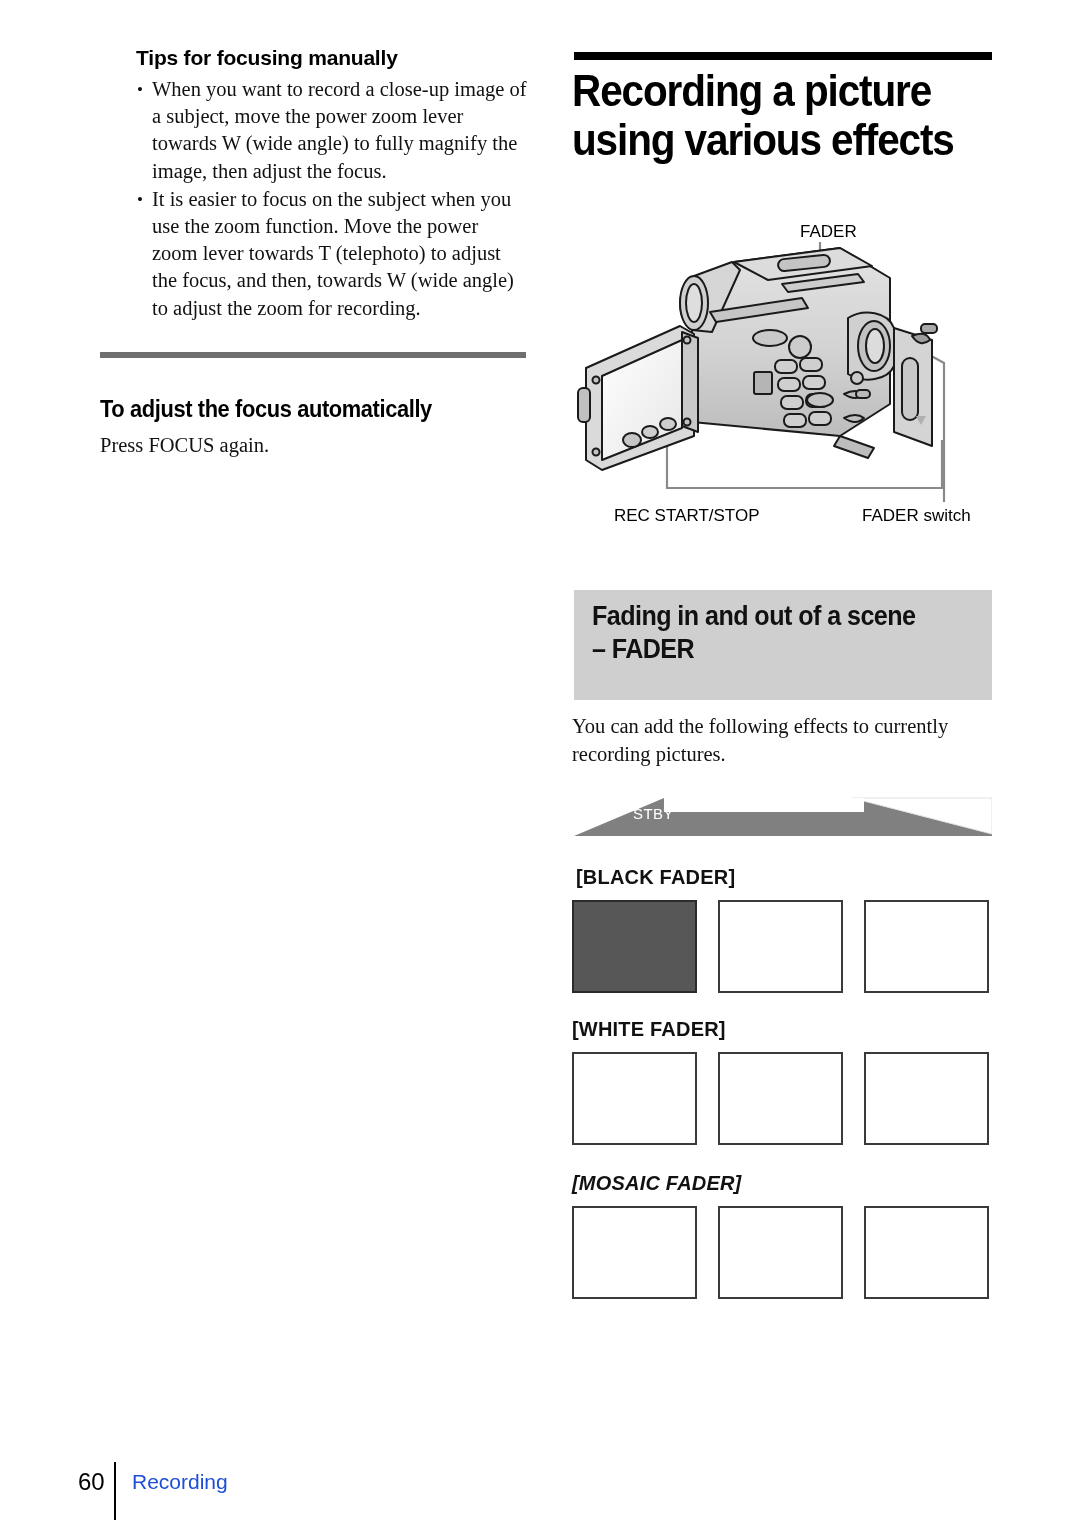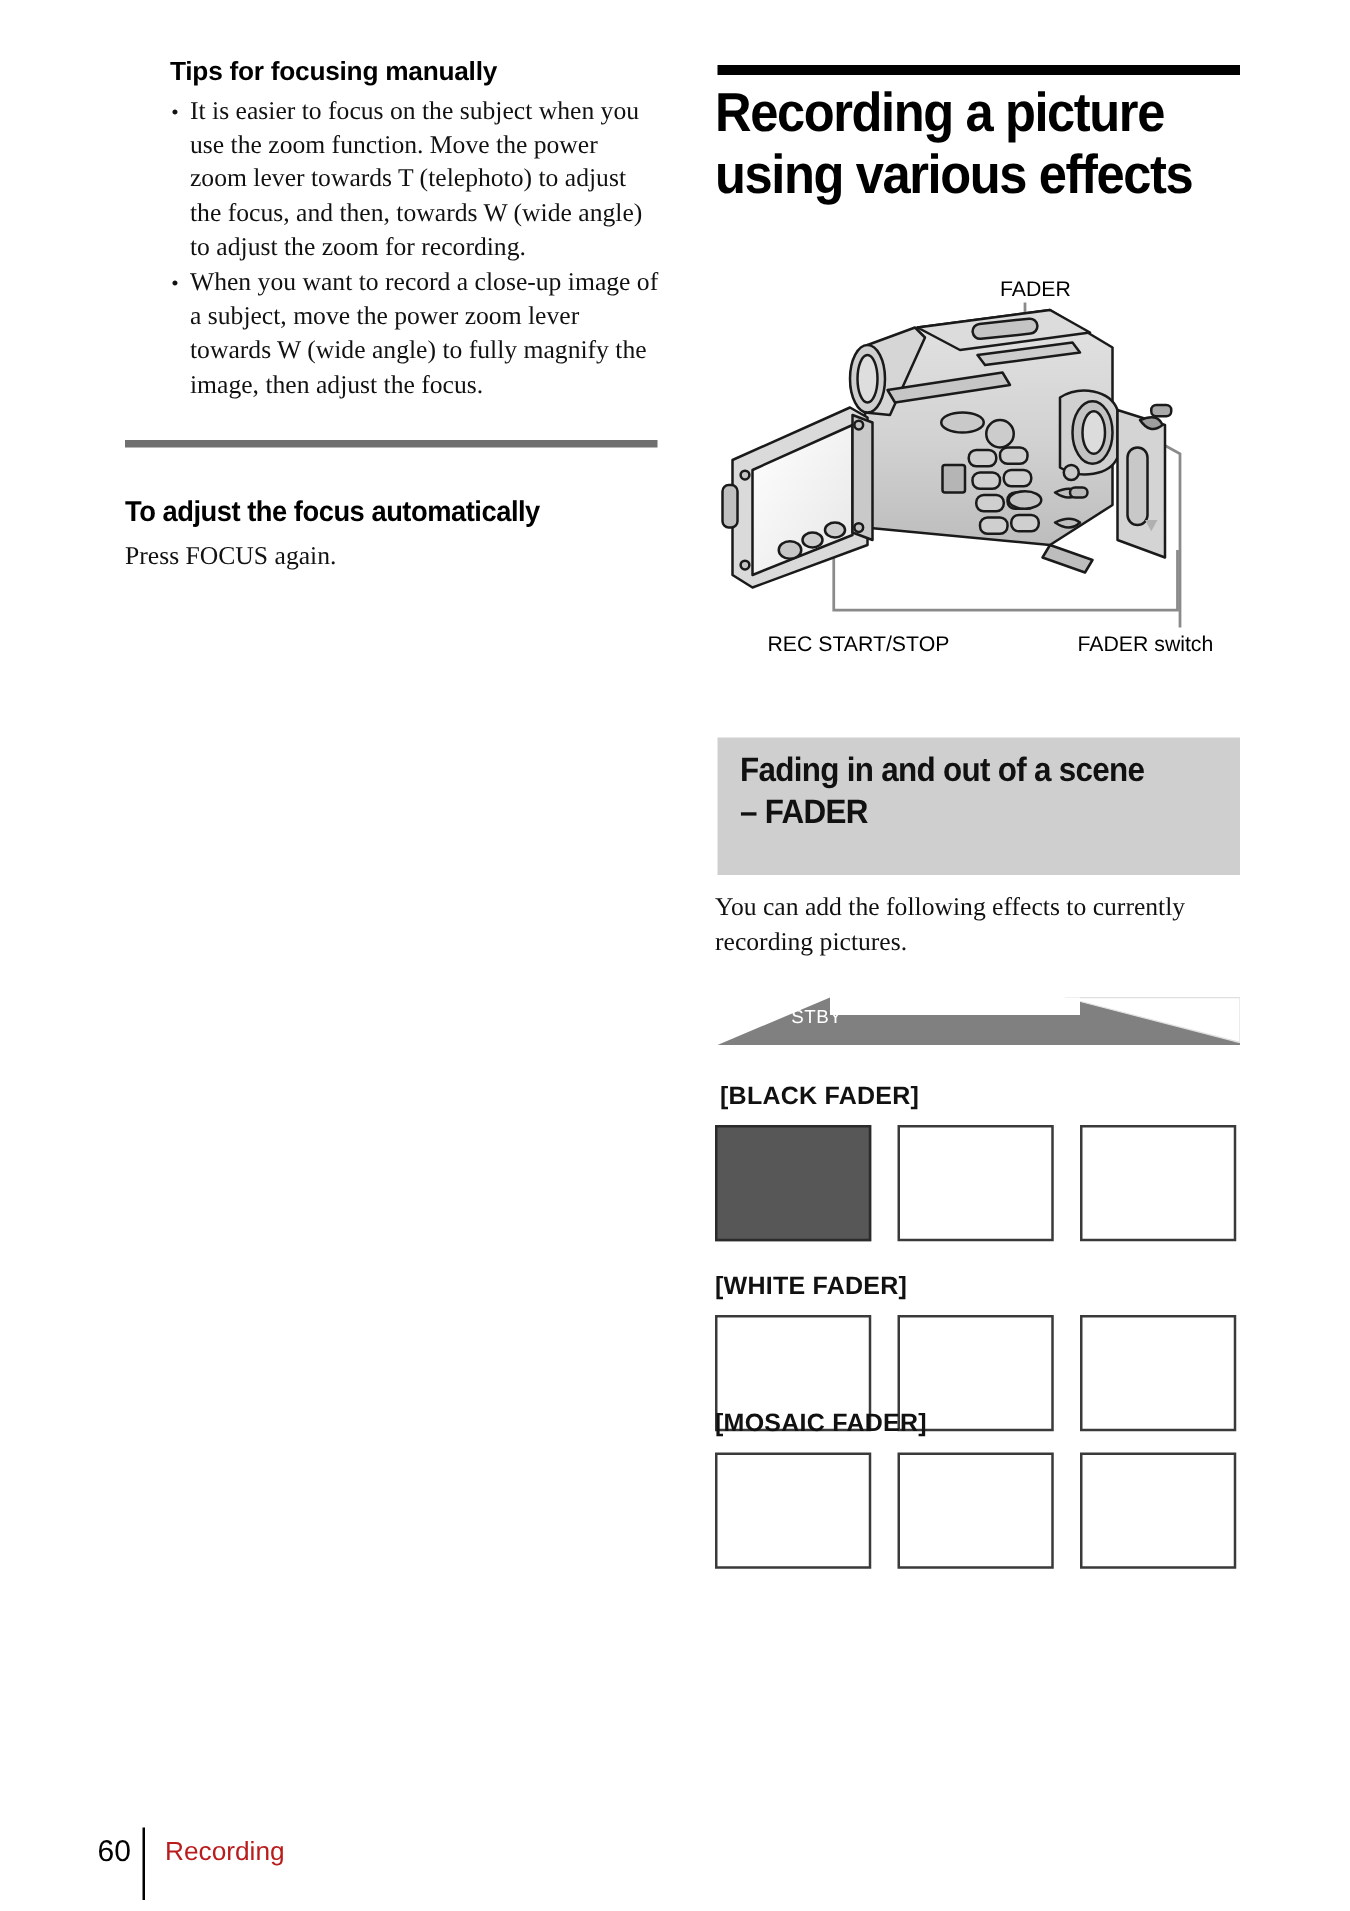--- a/index.html
+++ b/index.html
@@ -187,21 +187,21 @@
     font-family: "Liberation Sans", sans-serif;
     font-size: 15px;
     color: #ffffff;
     letter-spacing: 0.4px;
   }
 
   
   .fader-group { position: absolute; left: 572px; width: 420px; }
   .fg-1 { top: 866px; }
   .fg-2 { top: 1018px; }
-  .fg-3 { top: 1128px; }
+  .fg-3 { top: 1172px; font-style: italic; }
 
   .fader-label {
     font-family: "Liberation Sans", sans-serif;
     font-weight: bold;
     font-size: 20px;
     letter-spacing: 0.2px;
     color: #111;
     margin: 0 0 11px 0;
   }
 
@@ -243,33 +243,33 @@
     width: 2px;
     height: 58px;
     background: #000;
   }
   .foot-text {
     position: absolute;
     left: 54px;
     top: 8px;
     font-family: "Liberation Sans", sans-serif;
     font-size: 21px;
-    color: #b91c1c;
+    color: #1d4ed8;
   }
 </style>
 </head>
 <body>
 
 <div class="page">
 
   <div class="col-left">
     <h3 class="tips-title">Tips for focusing manually</h3>
     <ul class="bullets">
+      <li>When you want to record a close-up image of a subject, move the power zoom lever towards W (wide angle) to fully magnify the image, then adjust the focus.</li>
       <li>It is easier to focus on the subject when you use the zoom function. Move the power zoom lever towards T (telephoto) to adjust the focus, and then, towards W (wide angle) to adjust the zoom for recording.</li>
-      <li>When you want to record a close-up image of a subject, move the power zoom lever towards W (wide angle) to fully magnify the image, then adjust the focus.</li>
     </ul>
   </div>
 
   <div class="rule-gray"></div>
 
   <div class="sub-head">To adjust the focus automatically</div>
   <div class="sub-body">Press FOCUS again.</div>
 
   <div class="rule-black"></div>
   <div class="chapter-title">Recording a picture using various effects</div>

